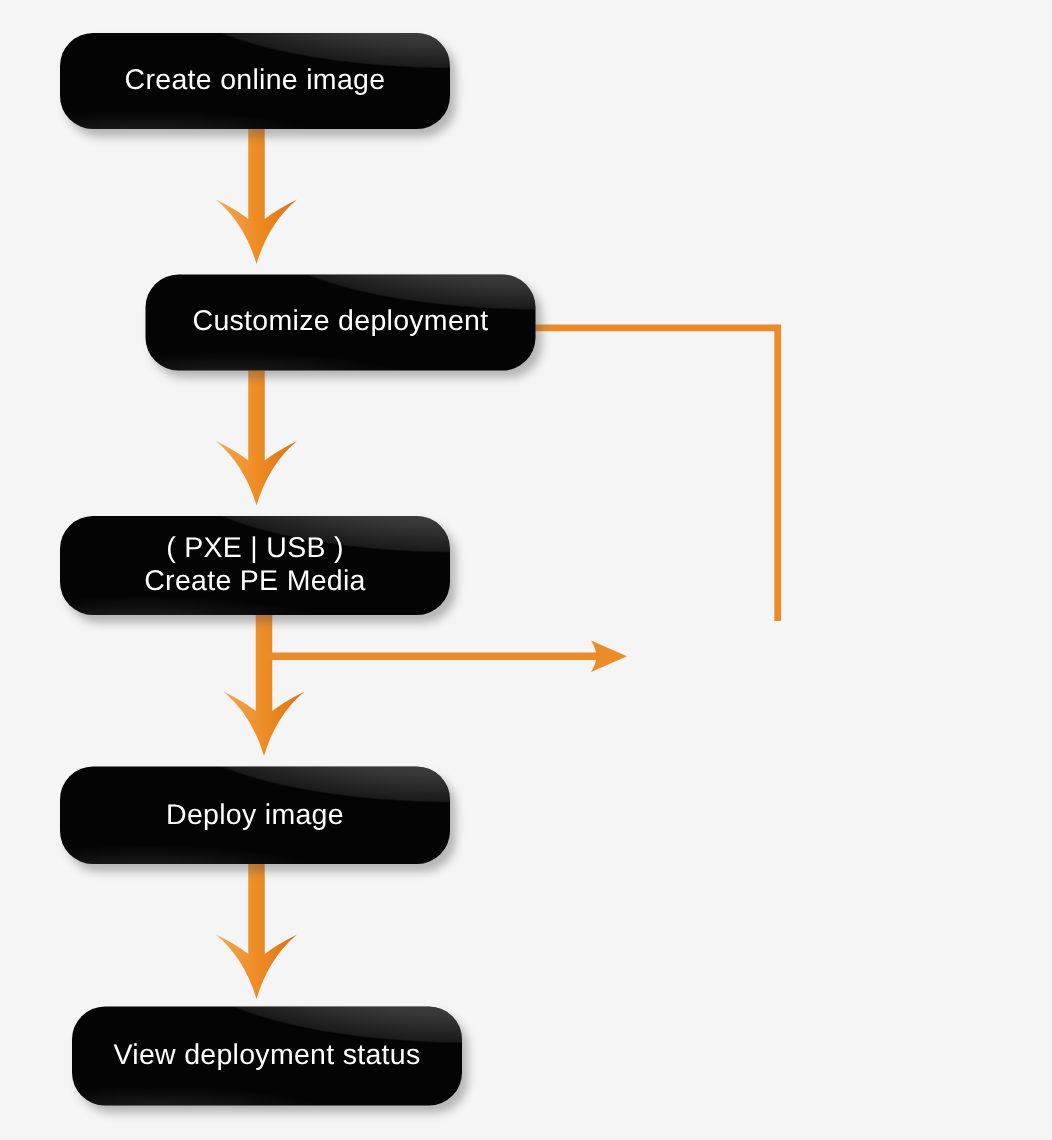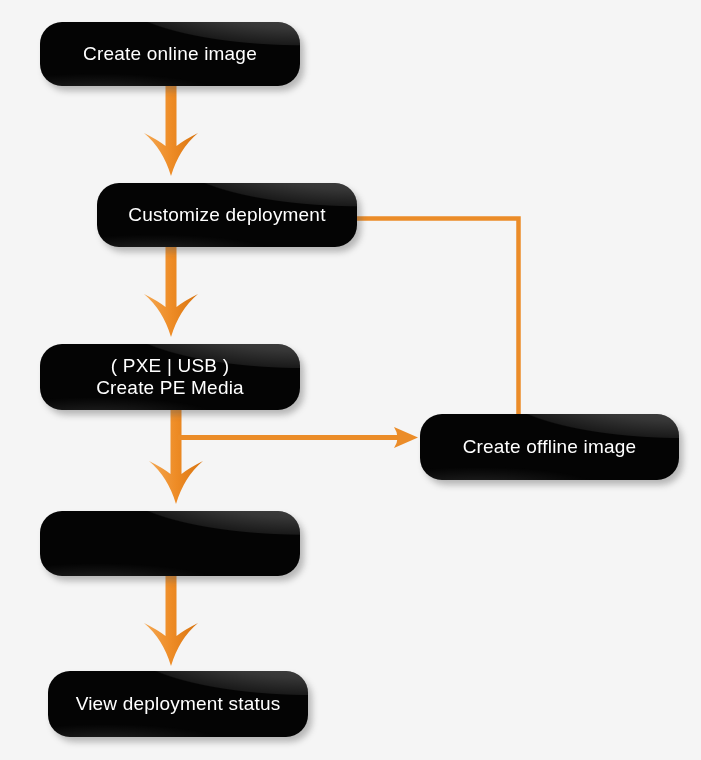--- a/index.html
+++ b/index.html
@@ -97,23 +97,21 @@
   <div class="node" id="node-customize-deployment">
     <span>Customize deployment</span>
   </div>
 
   <div class="node" id="node-create-pe-media">
     <span>( PXE | USB )</span>
     <span>Create PE Media</span>
   </div>
 
   <div class="node" id="node-deploy-image">
+    <span>Deploy image</span>
   </div>
 
   <div class="node" id="node-view-deployment-status">
     <span>View deployment status</span>
   </div>
 
-  <div class="node" id="node-create-offline-image">
-    <span>Create offline image</span>
-  </div>
 
 </div>
 
 </body></html>

